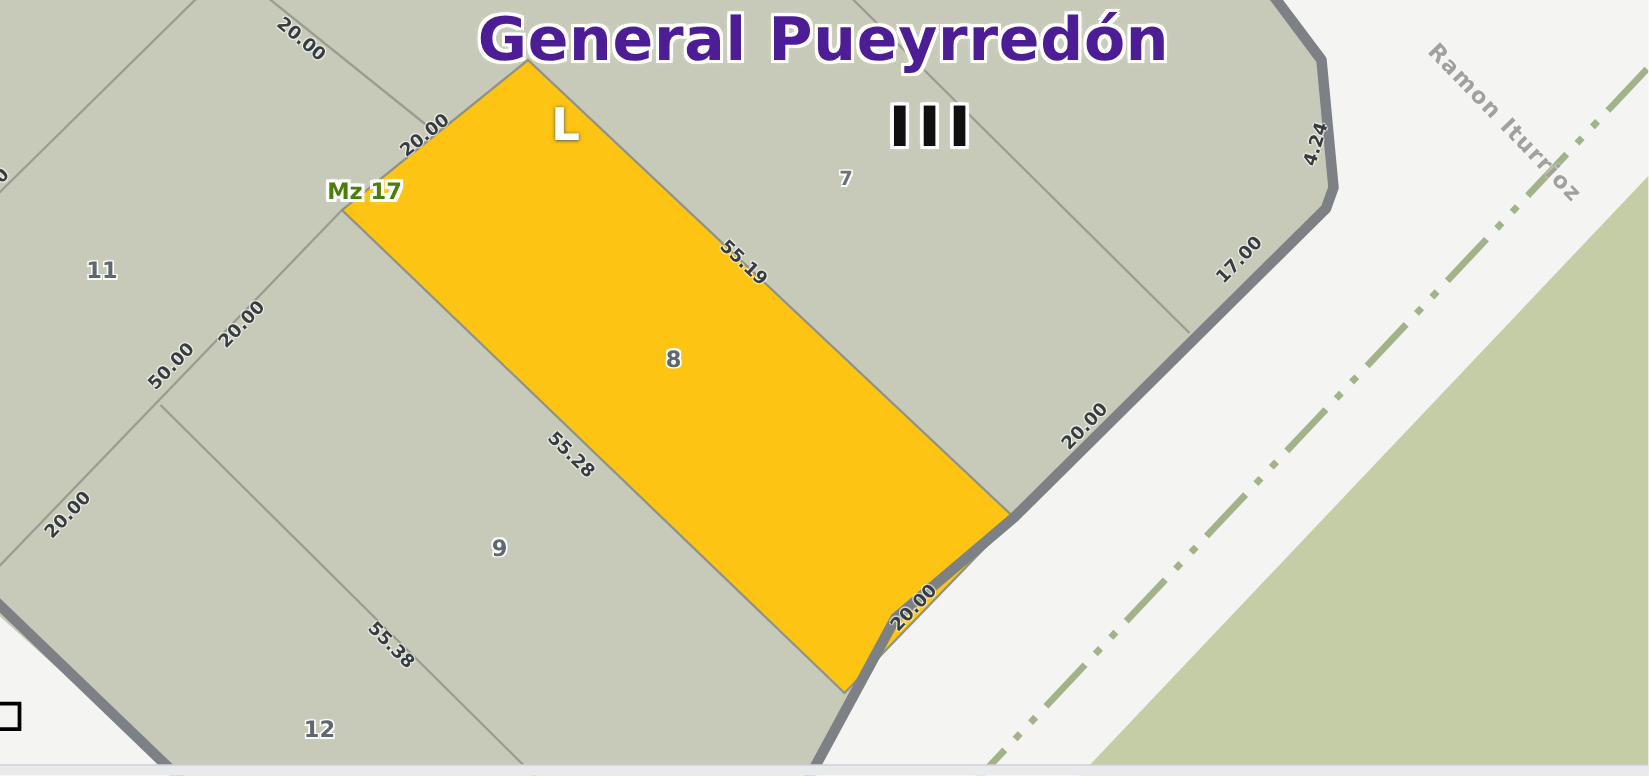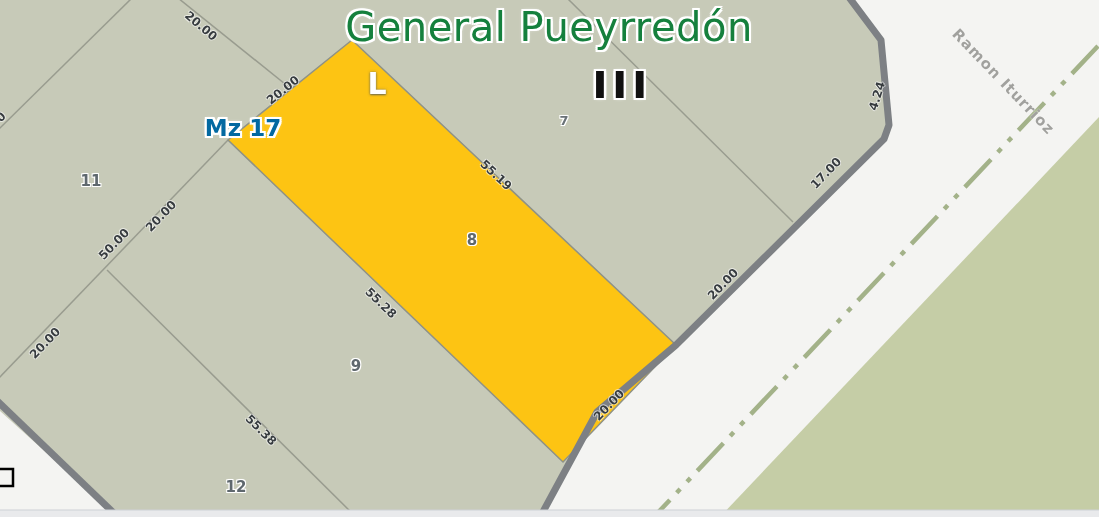--- a/index.html
+++ b/index.html
@@ -18,26 +18,26 @@
     pointer-events:none;
     line-height:1;
   }
   .halo{
     text-shadow:-1px -1px 0 #fff,1px -1px 0 #fff,-1px 1px 0 #fff,1px 1px 0 #fff,0 0 2px #fff;
   }
   .halo-big{
     text-shadow:-2px -2px 0 #fff,2px -2px 0 #fff,-2px 2px 0 #fff,2px 2px 0 #fff,
                  0 -2px 0 #fff,0 2px 0 #fff,-2px 0 0 #fff,2px 0 0 #fff,0 0 4px #fff;
   }
-  .title{font-size:40px;font-weight:normal;color:#15803d;letter-spacing:0.5px;}
+  .title{font-size:40px;font-weight:bold;color:#4c1d95;letter-spacing:0.5px;}
   .letter-l{font-size:30px;font-weight:bold;color:#ffffff;
             text-shadow:0 1px 2px rgba(100,100,80,.85),0 0 3px rgba(110,110,90,.7);}
   .zone{font-size:37px;font-weight:bold;color:#101010;letter-spacing:4px;}
-  .mz{font-size:23px;font-weight:bold;color:#0369a1;}
-  .pnum{font-size:15px;font-weight:bold;color:#5f686e;margin-left:23px;}
+  .mz{font-size:15px;font-weight:bold;color:#4d7c0f;}
+  .pnum{font-size:15px;font-weight:bold;color:#5f686e;}
   .pnum-sm{font-size:13px;font-weight:bold;color:#6a7277;}
   .street{font-size:15px;font-weight:bold;color:#a1a19e;letter-spacing:1px;
           text-shadow:0 0 2px rgba(255,255,255,.8);}
   .dim{font-size:12px;font-weight:bold;color:#373c3f;
        text-shadow:-1px 0 0 rgba(255,255,255,.55),1px 0 0 rgba(255,255,255,.55),
                     0 -1px 0 rgba(255,255,255,.55),0 1px 0 rgba(255,255,255,.55);}
 </style>
 </head>
 <body>
 

